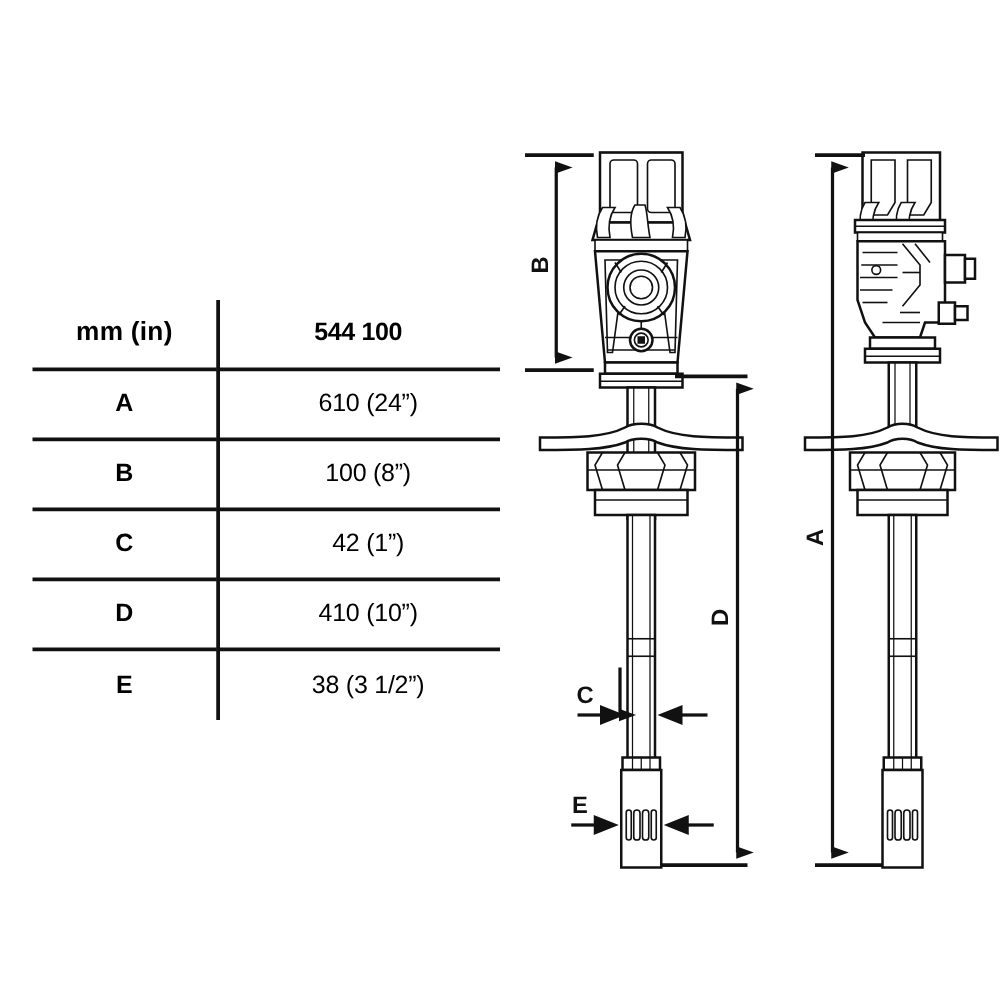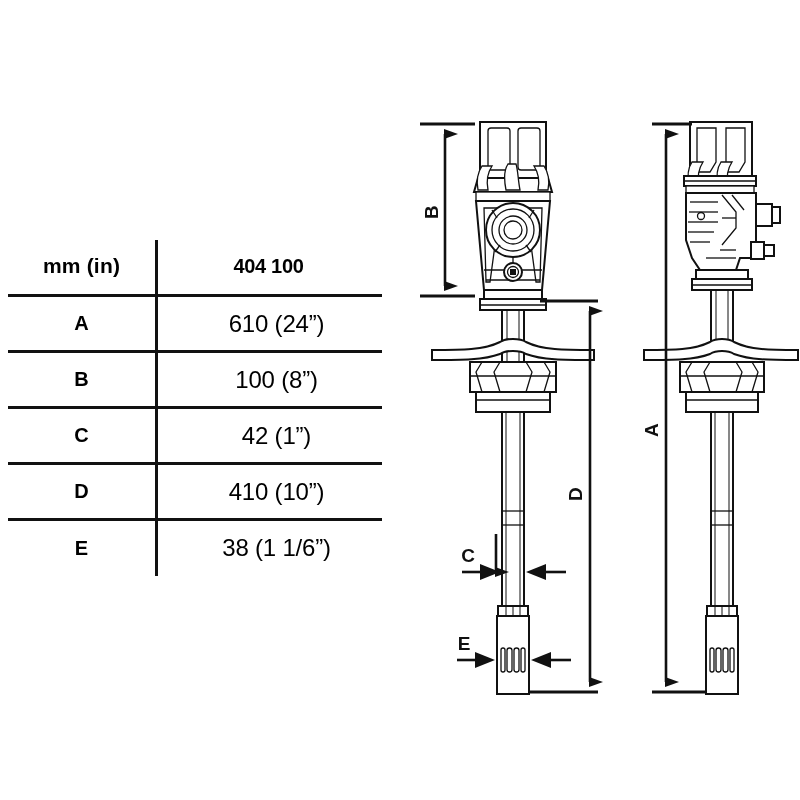--- a/index.html
+++ b/index.html
@@ -12,21 +12,21 @@
     width: 800px;
     height: 800px;
     background: #ffffff;
     font-family: "Liberation Sans", sans-serif;
     overflow: hidden;
   }
 
   
   #dim-table {
     position: absolute;
-    left: 8px;
+    left: 26px;
     top: 238px;
     width: 374px;
   }
   #dim-table table {
     width: 100%;
     border-collapse: collapse;
     table-layout: fixed;
   }
   #dim-table col.c-key   { width: 147px; }
   #dim-table col.c-val   { width: 227px; }
@@ -47,21 +47,21 @@
   #dim-table thead th.val-head {
     font-size: 20px;
     letter-spacing: -0.3px;
   }
   #dim-table tbody tr { height: 56px; }
   #dim-table tbody td.key-cell {
     font-size: 20px;
     font-weight: bold;
   }
   #dim-table tbody td.val-cell {
-    font-size: 24px;
+    font-size: 20px;
     font-weight: normal;
     letter-spacing: -0.2px;
     padding-left: 16px;
   }
   
   #dim-table thead th { border-bottom: 3px solid #111111; }
   #dim-table tbody tr td { border-bottom: 3px solid #111111; }
   #dim-table tbody tr:last-child td { border-bottom: none; }
 
   
@@ -105,21 +105,21 @@
   <div id="dim-table">
     <div id="col-divider"></div>
     <table>
       <colgroup>
         <col class="c-key">
           <col class="c-val">
       </colgroup>
       <thead>
         <tr>
           <th class="unit-head">mm (in)</th>
-          <th class="val-head">404 100</th>
+          <th class="val-head">544 100</th>
         </tr>
       </thead>
       <tbody>
         <tr>
           <td class="key-cell">A</td>
           <td class="val-cell">610 (24”)</td>
         </tr>
         <tr>
           <td class="key-cell">B</td>
           <td class="val-cell">100 (8”)</td>
@@ -127,21 +127,21 @@
         <tr>
           <td class="key-cell">C</td>
           <td class="val-cell">42 (1”)</td>
         </tr>
         <tr>
           <td class="key-cell">D</td>
           <td class="val-cell">410 (10”)</td>
         </tr>
         <tr>
           <td class="key-cell">E</td>
-          <td class="val-cell">38 (1 1/6”)</td>
+          <td class="val-cell">38 (3 1/2”)</td>
         </tr>
       </tbody>
     </table>
   </div>
 
   <div id="drawings">
   <svg width="400" height="600" viewBox="0 0 400 600" xmlns="http://www.w3.org/2000/svg">
 
     <defs>
       <marker id="arrUp" markerWidth="12" markerHeight="14" refX="6" refY="13" orient="auto" markerUnits="userSpaceOnUse">

